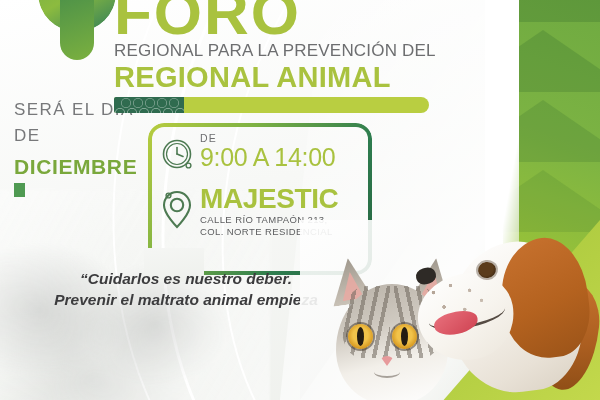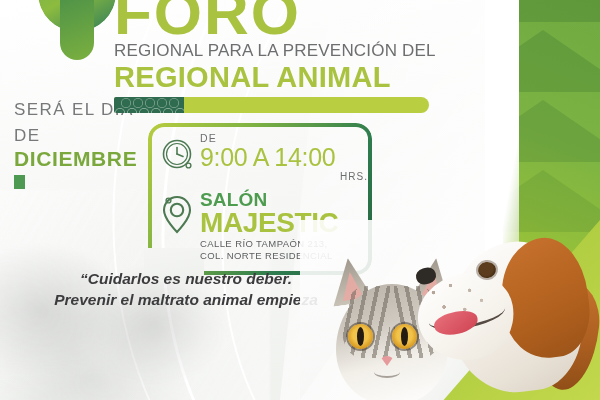--- a/index.html
+++ b/index.html
@@ -135,21 +135,21 @@
   }
 
   
   .datecol { position:absolute; left:14px; top:100px; width:150px; }
   .sera { font-size:17px; color:#77787a; letter-spacing:1.4px; font-weight:400; }
   .big-day {
     font-size:74px; font-weight:700; color:#b0c845; line-height:70px;
     letter-spacing:-1px; margin-top:2px; margin-left:6px;
   }
   .de { font-size:17px; color:#77787a; letter-spacing:1.4px; margin-top:6px; }
-  .mes { font-size:21px; font-weight:700; color:#7aa83c; letter-spacing:.6px; margin-top:1px;}
+  .mes { font-size:21px; font-weight:700; color:#7aa83c; letter-spacing:.6px; margin-top:9px;}
   .sq { width:11px; height:14px; background:#4f9a52; margin-top:4px; }
   .info-frame-shape {
     position:absolute; left:148px; top:123px;
     width:224px; height:152px;
     border-radius:16px;
     padding:4px;
     background:linear-gradient(125deg,#b8cd3f 0%,#7fb243 32%,#2e7d4f 70%,#26623f 100%);
     -webkit-mask:linear-gradient(#000 0 0) content-box, linear-gradient(#000 0 0);
     -webkit-mask-composite:xor; mask-composite:exclude;
   }
@@ -351,34 +351,32 @@
           <circle cx="17" cy="17" r="13.5" fill="none" stroke="#4d7a52" stroke-width="1.6"></circle>
           <circle cx="17" cy="17" r="10.5" fill="none" stroke="#4d7a52" stroke-width="1.2"></circle>
           <line x1="17" y1="17" x2="17" y2="10.5" stroke="#4d7a52" stroke-width="1.6" stroke-linecap="round"></line>
           <line x1="17" y1="17" x2="23" y2="19.5" stroke="#4d7a52" stroke-width="1.6" stroke-linecap="round"></line>
           <circle cx="28.5" cy="28.5" r="2.4" fill="none" stroke="#4d7a52" stroke-width="1.4"></circle>
         </svg>
       </div>
       <div class="itxt">
         <div class="de-label">DE</div>
         <div class="time">9:00 A 14:00</div>
-        <div class="hrs">HRS.</div>
       </div>
     </div>
 
     <div class="irow">
       <div class="ico">
         <svg width="36" height="42" viewBox="0 0 36 42">
           <path d="M17 3 C9.5 3 4 9 4 16.2 C4 25 17 38 17 38 C17 38 30 25 30 16.2 C30 9 24.5 3 17 3 Z" fill="none" stroke="#4d7a52" stroke-width="2.1"></path>
           <circle cx="17" cy="16" r="6.2" fill="none" stroke="#4d7a52" stroke-width="2.1"></circle>
           <circle cx="8.5" cy="6.5" r="2.4" fill="none" stroke="#4d7a52" stroke-width="1.4"></circle>
         </svg>
       </div>
       <div class="itxt">
-        <div class="salon">SALÓN</div>
         <div class="venue">MAJESTIC</div>
         <div class="addr">CALLE RÍO TAMPAÓN 213,</div>
         <div class="addr">COL. NORTE RESIDENCIAL</div>
       </div>
     </div>
 
   </div>
 
   <div class="quote">
     <div>“Cuidarlos es nuestro deber.</div>

